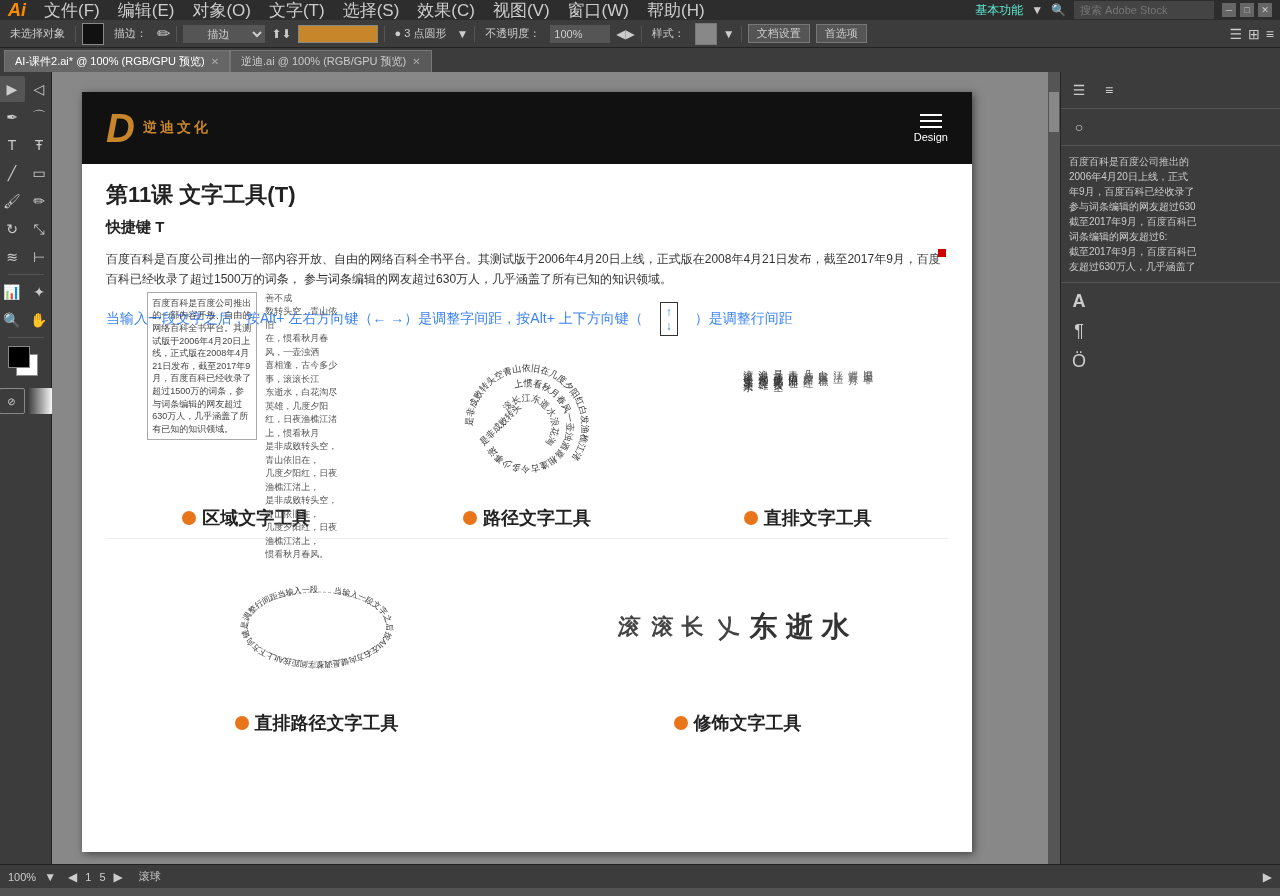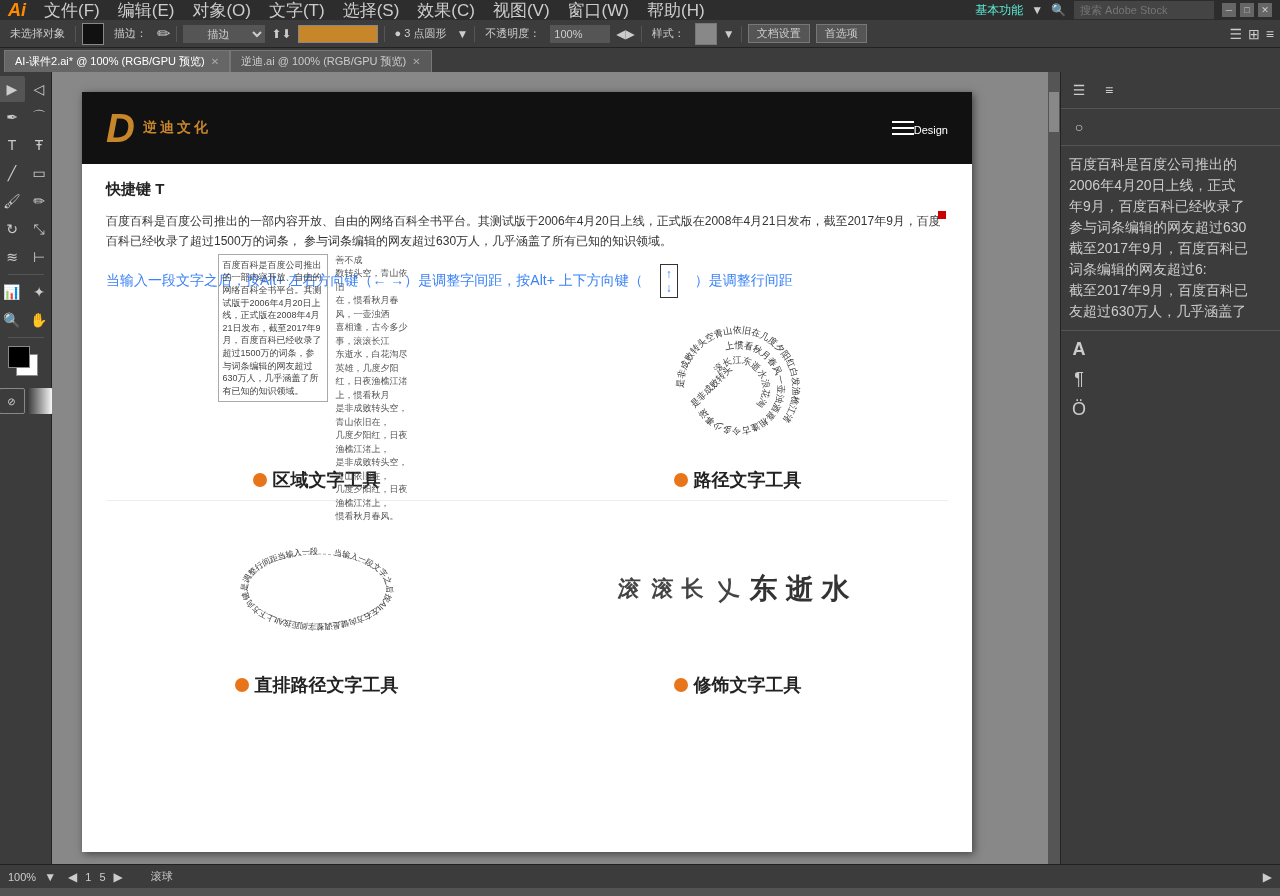--- a/index.html
+++ b/index.html
@@ -201,21 +201,21 @@
       width: 220px;
       background: #3c3c3c;
       border-left: 1px solid #222;
       display: flex;
       flex-direction: column;
       overflow: hidden;
       flex-shrink: 0;
     }
     .right-panel-text {
       padding: 8px;
-      font-size: 14px;
+      font-size: 10px;
       color: #ccc;
       line-height: 1.5;
       border-bottom: 1px solid #555;
     }
 
     
     #status-bar {
       width: 100%;
       height: 24px;
       background: #3c3c3c;
@@ -496,31 +496,32 @@
 
   <div id="canvas-area">
 
     <div id="document">
 
       <div class="doc-header">
         <div class="logo-area">
           <div style="color:#c8862a;font-size:40px;font-weight:bold;font-style:italic;line-height:1;">D</div>
           <div style="color:#c8862a;font-size:14px;font-weight:bold;letter-spacing:3px;">逆迪文化</div>
         </div>
-        <div style="display:flex;flex-direction:row;align-items:center;">
+        <div style="display:flex;flex-direction:column;align-items:center;">
           <div style="display:flex;flex-direction:column;gap:4px;">
             <span style="display:block;width:22px;height:2px;background:white;"></span>
             <span style="display:block;width:22px;height:2px;background:white;"></span>
             <span style="display:block;width:22px;height:2px;background:white;"></span>
           </div>
           <div style="color:white;font-size:11px;margin-top:3px;">Design</div>
         </div>
       </div>
 
       <div class="doc-content">
+        <div class="lesson-title">第11课   文字工具(T)</div>
         <div class="shortcut-line">快捷键 T</div>
 
         <div style="position:relative;">
           <div class="desc-text">百度百科是百度公司推出的一部内容开放、自由的网络百科全书平台。其测试版于2006年4月20日上线，正式版在2008年4月21日发布，截至2017年9月，百度百科已经收录了超过1500万的词条，
 参与词条编辑的网友超过630万人，几乎涵盖了所有已知的知识领域。</div>
           <div class="small-red-rect" style="position:absolute;top:0;right:2px;"></div>
         </div>
 
         <div class="arrow-desc">
           <span>当输入一段文字之后，按Alt+ 左右方向键（← →）是调整字间距，按Alt+ 上下方向键（</span>
@@ -579,20 +580,40 @@
 
                 <text x="30" y="55" font-size="9" fill="#333" transform="rotate(-45,75,72)">是非成败转头</text>
               </svg>
             </div>
             <div class="tool-label">
               <span class="orange-dot"></span>
               <span>路径文字工具</span>
             </div>
           </div>
 
+          <div class="tool-cell">
+            <div class="tool-visual">
+              <div style="display:flex;gap:3px;height:130px;">
+
+                <div style="writing-mode:vertical-rl;font-size:10px;color:#333;letter-spacing:2px;line-height:1.2;">滚滚长江东逝水</div>
+                <div style="writing-mode:vertical-rl;font-size:10px;color:#333;letter-spacing:2px;line-height:1.2;">浪花淘尽英雄</div>
+                <div style="writing-mode:vertical-rl;font-size:10px;color:#333;letter-spacing:2px;line-height:1.2;">是非成败转头空</div>
+                <div style="writing-mode:vertical-rl;font-size:10px;color:#333;letter-spacing:2px;line-height:1.2;">青山依旧在</div>
+                <div style="writing-mode:vertical-rl;font-size:10px;color:#555;letter-spacing:2px;line-height:1.2;">几度夕阳红</div>
+                <div style="writing-mode:vertical-rl;font-size:10px;color:#555;letter-spacing:2px;line-height:1.2;">白发渔樵</div>
+                <div style="writing-mode:vertical-rl;font-size:10px;color:#777;letter-spacing:2px;line-height:1.2;">江渚上</div>
+                <div style="writing-mode:vertical-rl;font-size:10px;color:#777;letter-spacing:2px;line-height:1.2;">惯看秋月</div>
+                <div style="writing-mode:vertical-rl;font-size:10px;color:#555;letter-spacing:2px;line-height:1.2;">旧是非</div>
+              </div>
+            </div>
+            <div class="tool-label">
+              <span class="orange-dot"></span>
+              <span>直排文字工具</span>
+            </div>
+          </div>
 
         </div>
 
         <div class="bottom-tools-grid">
 
 
           <div class="bottom-tool-cell">
             <div class="bottom-tool-visual">
               <svg width="160" height="140">
                 <ellipse cx="80" cy="70" rx="70" ry="35" fill="none" stroke="#aaa" stroke-width="1" stroke-dasharray="3,2"></ellipse>
@@ -663,18 +684,18 @@
 
 </div>
 
 <div id="status-bar">
   <span class="status-item">100%</span>
   <span style="color:#ccc;font-size:12px;">▼</span>
   <span style="color:#ccc;font-size:12px;margin-left:4px;">◀</span>
   <span class="status-item">1</span>
   <span class="status-item">5</span>
   <span style="color:#ccc;font-size:12px;">▶</span>
-  <span style="margin-left:20px;" class="status-item">滚球</span>
+  <span style="margin-left:8px;" class="status-item">滚球</span>
 
   <div style="margin-left:auto;display:flex;gap:8px;align-items:center;">
     <span style="color:#ccc;font-size:12px;cursor:pointer;">▶</span>
   </div>
 </div>
 
 </body></html>

